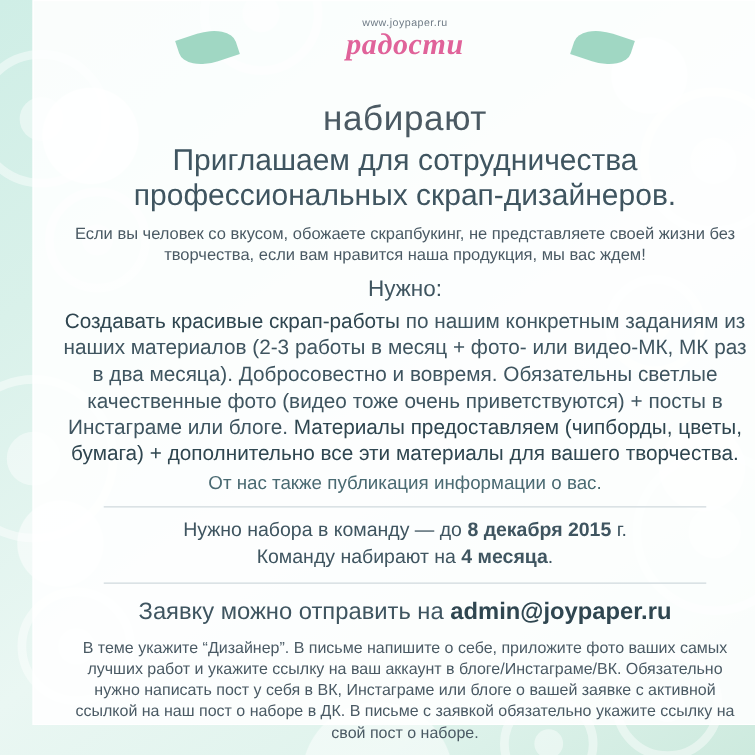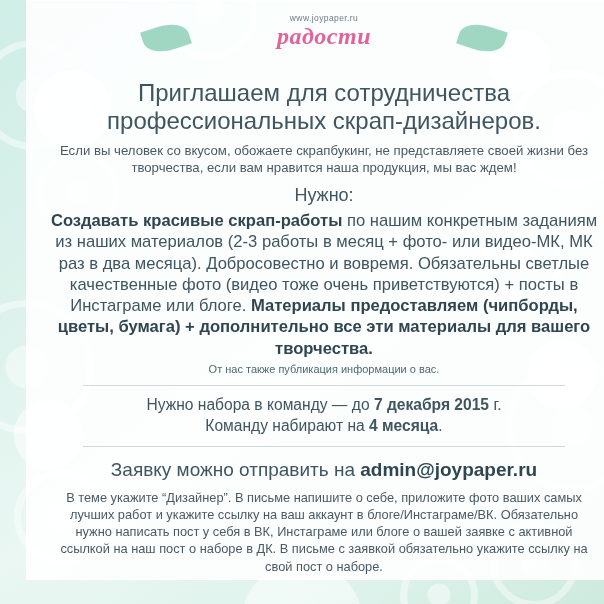--- a/index.html
+++ b/index.html
@@ -142,23 +142,23 @@
     color: #3f5560;
     margin: 2px 0 4px 0;
   }
   .body-text {
     font-size: 16.6px;
     color: #3f5560;
     line-height: 1.28;
     margin: 0 2px 0 2px;
     text-align: center;
   }
-  .body-text b { font-weight: bold; color: #2f4650; }
+  .body-text b { font-weight: normal; color: #2f4650; }
   .about-you {
-    font-size: 11px;
+    font-size: 15px;
     color: #4a6a72;
     margin-top: 4px;
   }
 
   hr.sep {
     border: none;
     border-top: 1px solid #cfd9dd;
     margin: 10px 36px 8px 36px;
   }
 
@@ -202,40 +202,41 @@
 
   <div class="card">
 
     <div class="logo-wrap">
       <div class="leaf leaf-l"></div>
       <div class="leaf leaf-r"></div>
       <div class="logo-site">www.joypaper.ru</div>
       <div class="logo-line2">радости</div>
     </div>
 
+    <div class="nabirayut">набирают</div>
 
     <div class="invite">
       <span>Приглашаем для сотрудничества</span><br>
       <span>профессиональных скрап-дизайнеров.</span>
     </div>
 
     <div class="small-intro">Если вы человек со вкусом, обожаете скрапбукинг, не представляете своей жизни без творчества, если вам нравится наша продукция, мы вас ждем!</div>
 
     <div class="need">Нужно:</div>
 
     <div class="body-text">
       <b>Создавать красивые скрап-работы</b><span> по нашим конкретным заданиям из наших материалов (2-3 работы в месяц + фото- или видео-МК, МК раз в два месяца). Добросовестно и вовремя. Обязательны светлые качественные фото (видео тоже очень приветствуются) + посты в Инстаграме или блоге. </span><b>Материалы предоставляем (чипборды, цветы, бумага) + дополнительно все эти материалы для вашего творчества.</b>
     </div>
 
     <div class="about-you">От нас также публикация информации о вас.</div>
 
     <hr class="sep">
 
     <div class="deadline">
-      <span>Нужно набора в команду — до </span><b>7 декабря 2015</b><span> г.</span><br>
+      <span>Нужно набора в команду — до </span><b>8 декабря 2015</b><span> г.</span><br>
       <span>Команду набирают на </span><b>4 месяца</b><span>.</span>
     </div>
 
     <hr class="sep">
 
     <div class="apply">
       <span>Заявку можно отправить на </span><b>admin@joypaper.ru</b>
     </div>
 
     <div class="fine-print">В теме укажите “Дизайнер”. В письме напишите о себе, приложите фото ваших самых лучших работ и укажите ссылку на ваш аккаунт в блоге/Инстаграме/ВК. Обязательно нужно написать пост у себя в ВК, Инстаграме или блоге о вашей заявке с активной ссылкой на наш пост о наборе в ДК. В письме с заявкой обязательно укажите ссылку на свой пост о наборе.</div>

